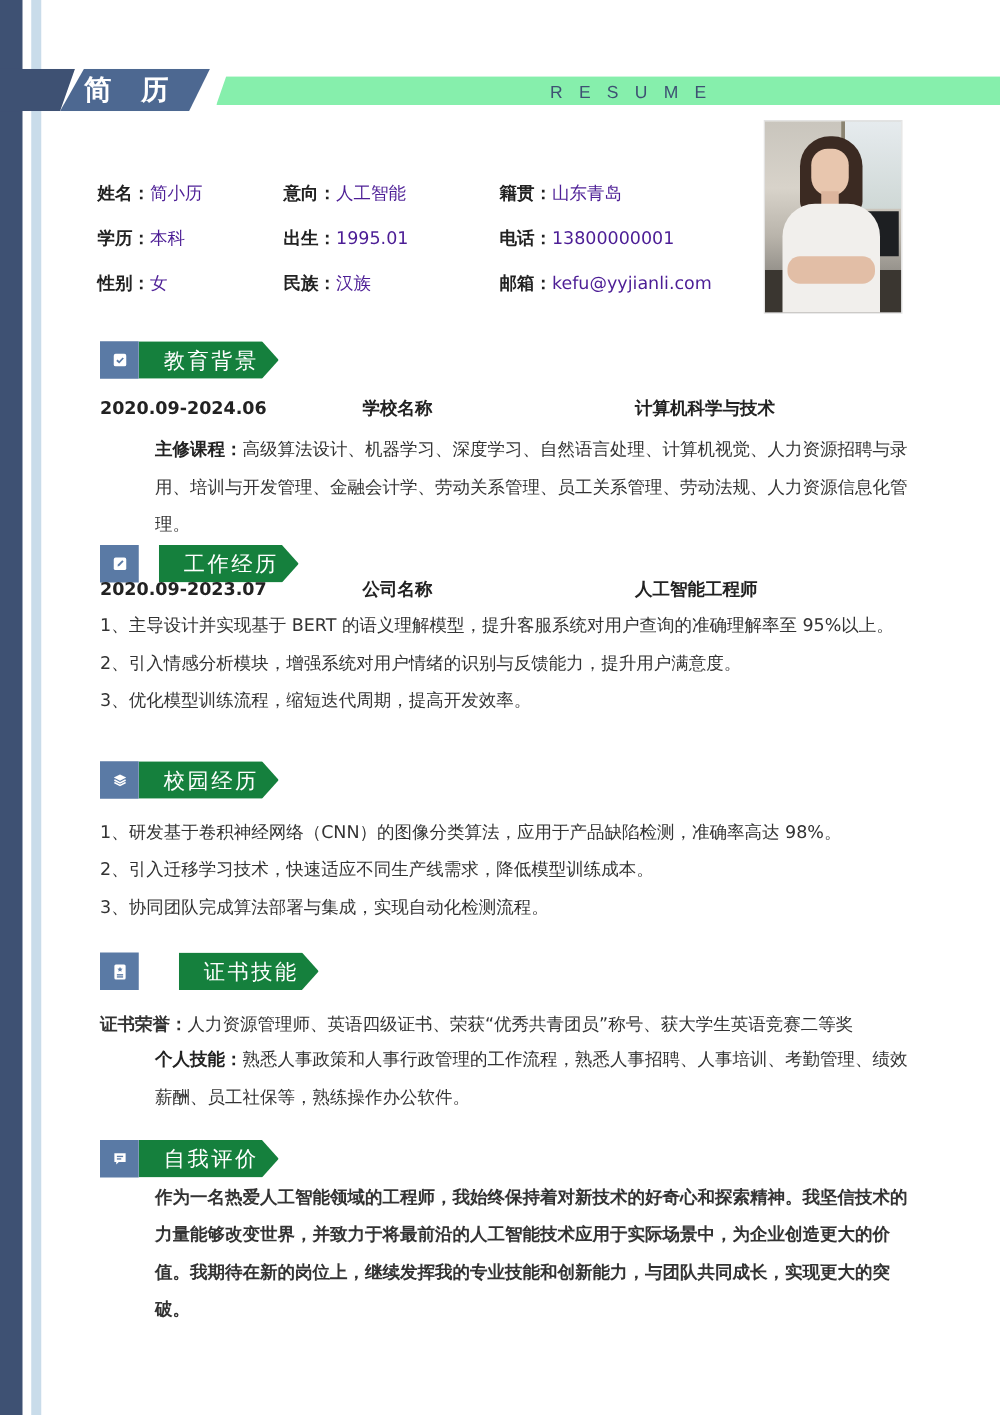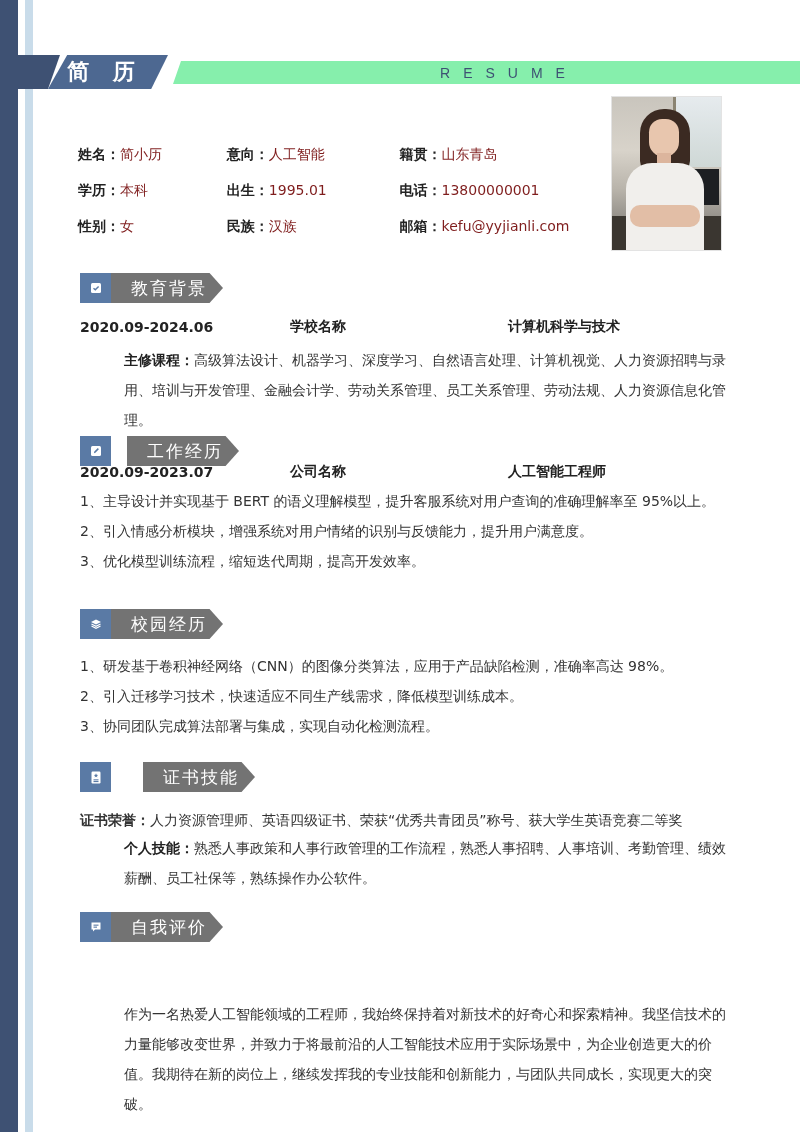--- a/index.html
+++ b/index.html
@@ -21,38 +21,38 @@
 
     
     .info-grid { position: absolute; left: 78px; top: 137px; width: 520px; }
     .info-row { display: flex; height: 36px; align-items: center; font-size: 14px; }
     .info-cell { white-space: nowrap; }
     .info-cell:nth-child(1) { width: 150px; }
     .info-cell:nth-child(2) { width: 174px; }
     .info-cell:nth-child(3) { width: 200px; }
     .info-label { font-weight: bold; color: #222; }
     .info-colon { font-weight: bold; }
-    .info-value { color: #7f1d1d; }
+    .info-value { color: #4c1d95; }
 
     .photo { position: absolute; left: 611px; top: 96px; width: 111px; height: 155px; border: 1px solid #e3e3e3; overflow: hidden;
       background: linear-gradient(180deg, #c9c5bd 0%, #d8d3ca 35%, #b9b4ab 60%, #6c6a66 100%); }
     .photo .window { position: absolute; right: 0; top: 0; width: 48px; height: 70px; background: linear-gradient(180deg, #e6ebee, #cfd8d6); border-left: 3px solid #8b8472; }
     .photo .hair { position: absolute; left: 28px; top: 12px; width: 50px; height: 62px; border-radius: 24px 24px 10px 10px; background: #3b2a22; }
     .photo .face { position: absolute; left: 37px; top: 22px; width: 30px; height: 38px; border-radius: 14px 14px 16px 16px; background: #e8c6ae; }
     .photo .neck { position: absolute; left: 45px; top: 56px; width: 14px; height: 14px; background: #dcb59d; }
     .photo .shirt { position: absolute; left: 14px; top: 66px; width: 78px; height: 90px; border-radius: 26px 26px 0 0; background: #f1efec; }
     .photo .arms { position: absolute; left: 18px; top: 108px; width: 70px; height: 22px; border-radius: 10px; background: #e2bea6; }
     .photo .monitor { position: absolute; right: 2px; top: 72px; width: 26px; height: 36px; background: #1d1f22; }
     .photo .desk { position: absolute; left: 0; bottom: 0; width: 100%; height: 34px; background: #3a3630; }
 
     
     .section-header { position: absolute; left: 80px; height: 30px; display: flex; }
     .sh-icon { width: 31px; height: 30px; background: #5a7aa5; display: flex; align-items: center; justify-content: center; }
     .sh-icon svg { display: block; }
-    .sh-label { width: 112px; height: 30px; background: #737373; clip-path: polygon(0 0, 88% 0, 100% 50%, 88% 100%, 0 100%);
+    .sh-label { width: 112px; height: 30px; background: #15803d; clip-path: polygon(0 0, 88% 0, 100% 50%, 88% 100%, 0 100%);
       display: flex; align-items: center; padding-left: 20px; }
     .sh-label span { color: #fff; font-size: 17px; letter-spacing: 2px; }
 
     .block { position: absolute; left: 80px; width: 650px; font-size: 14px; color: #333; }
     .tri-row { display: flex; font-weight: bold; color: #222; font-size: 14px; height: 24px; align-items: center; }
     .tri-row .c1 { width: 210px; }
     .tri-row .c2 { width: 218px; }
     .para { line-height: 30px; margin-left: 44px; }
     .para b { color: #222; }
     .line { height: 30px; line-height: 30px; white-space: nowrap; }
@@ -185,15 +185,15 @@
     <svg width="12" height="12" viewBox="0 0 12 12">
         <path d="M1.5 1.5 H10.5 V8.5 H5 L3 10.5 V8.5 H1.5 Z" fill="#fff"></path>
         <rect x="3.5" y="3.6" width="5" height="1.1" fill="#5a7aa5"></rect>
         <rect x="3.5" y="5.6" width="3.5" height="1.1" fill="#5a7aa5"></rect>
       </svg>
   </div>
   <div class="sh-label">
       <span>自我评价</span>
     </div>
 </div>
-<div class="block" style="top:999px;">
+<div class="block" style="top:943px;font-weight:bold;">
   <div class="para">作为一名热爱人工智能领域的工程师，我始终保持着对新技术的好奇心和探索精神。我坚信技术的力量能够改变世界，并致力于将最前沿的人工智能技术应用于实际场景中，为企业创造更大的价值。我期待在新的岗位上，继续发挥我的专业技能和创新能力，与团队共同成长，实现更大的突破。</div>
 </div>
 
 </body></html>

